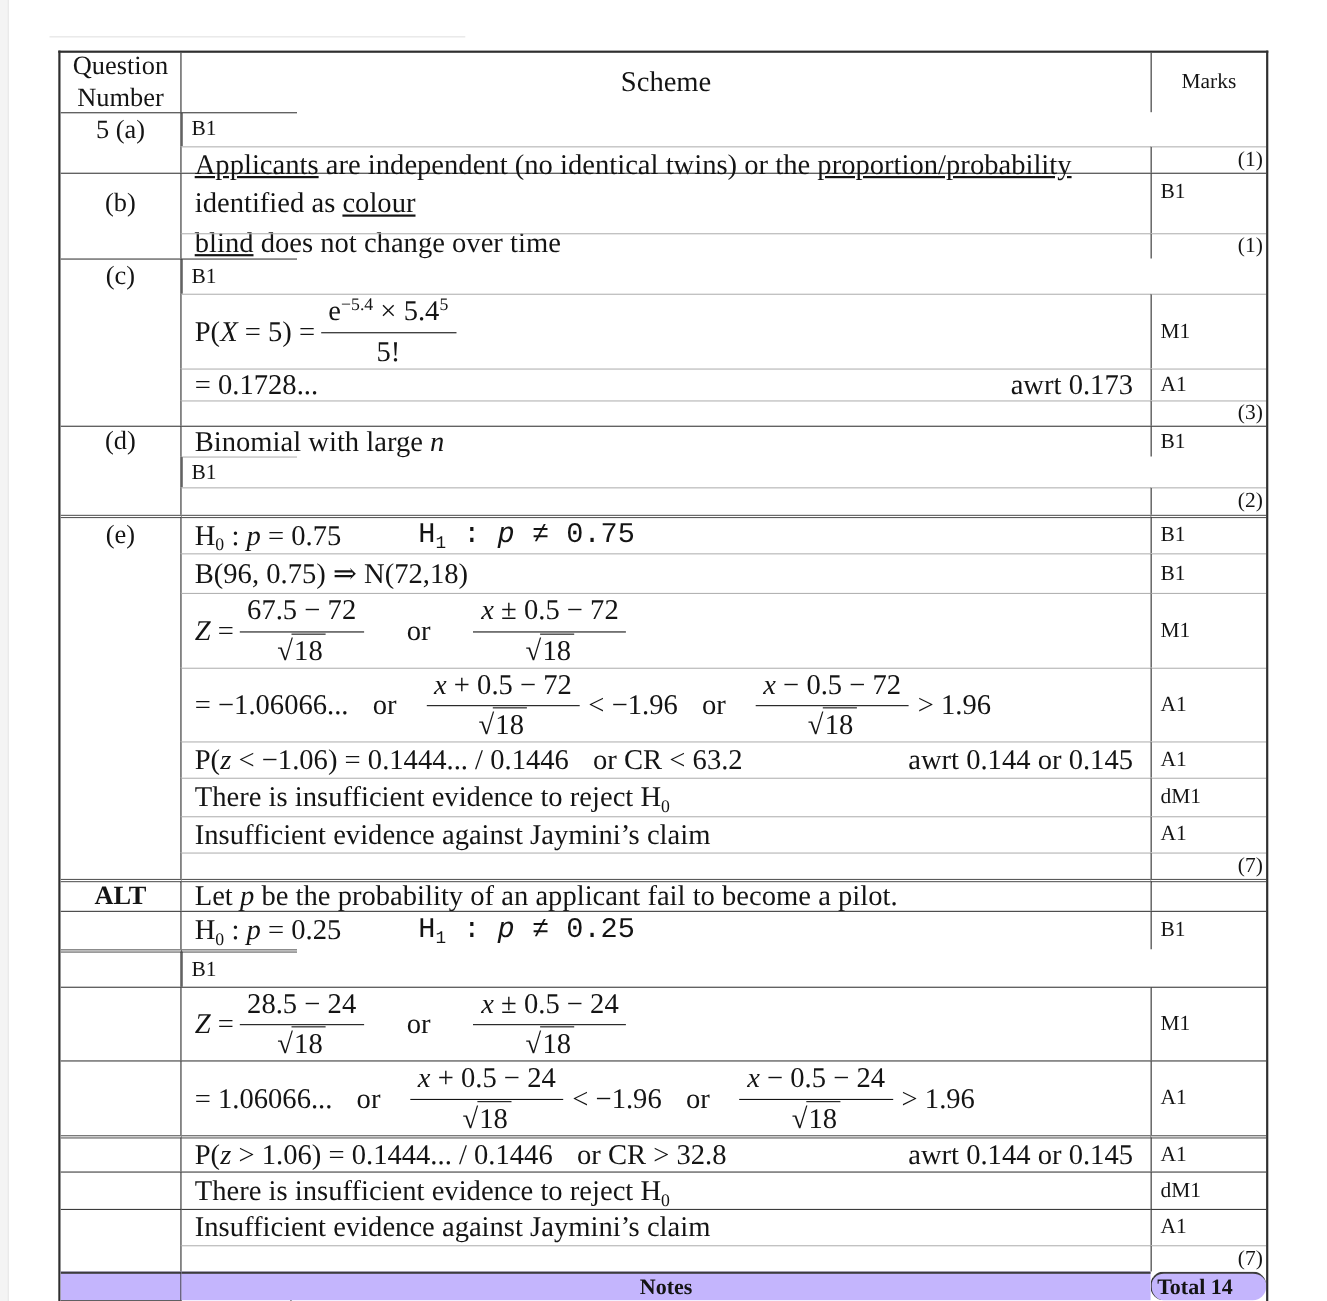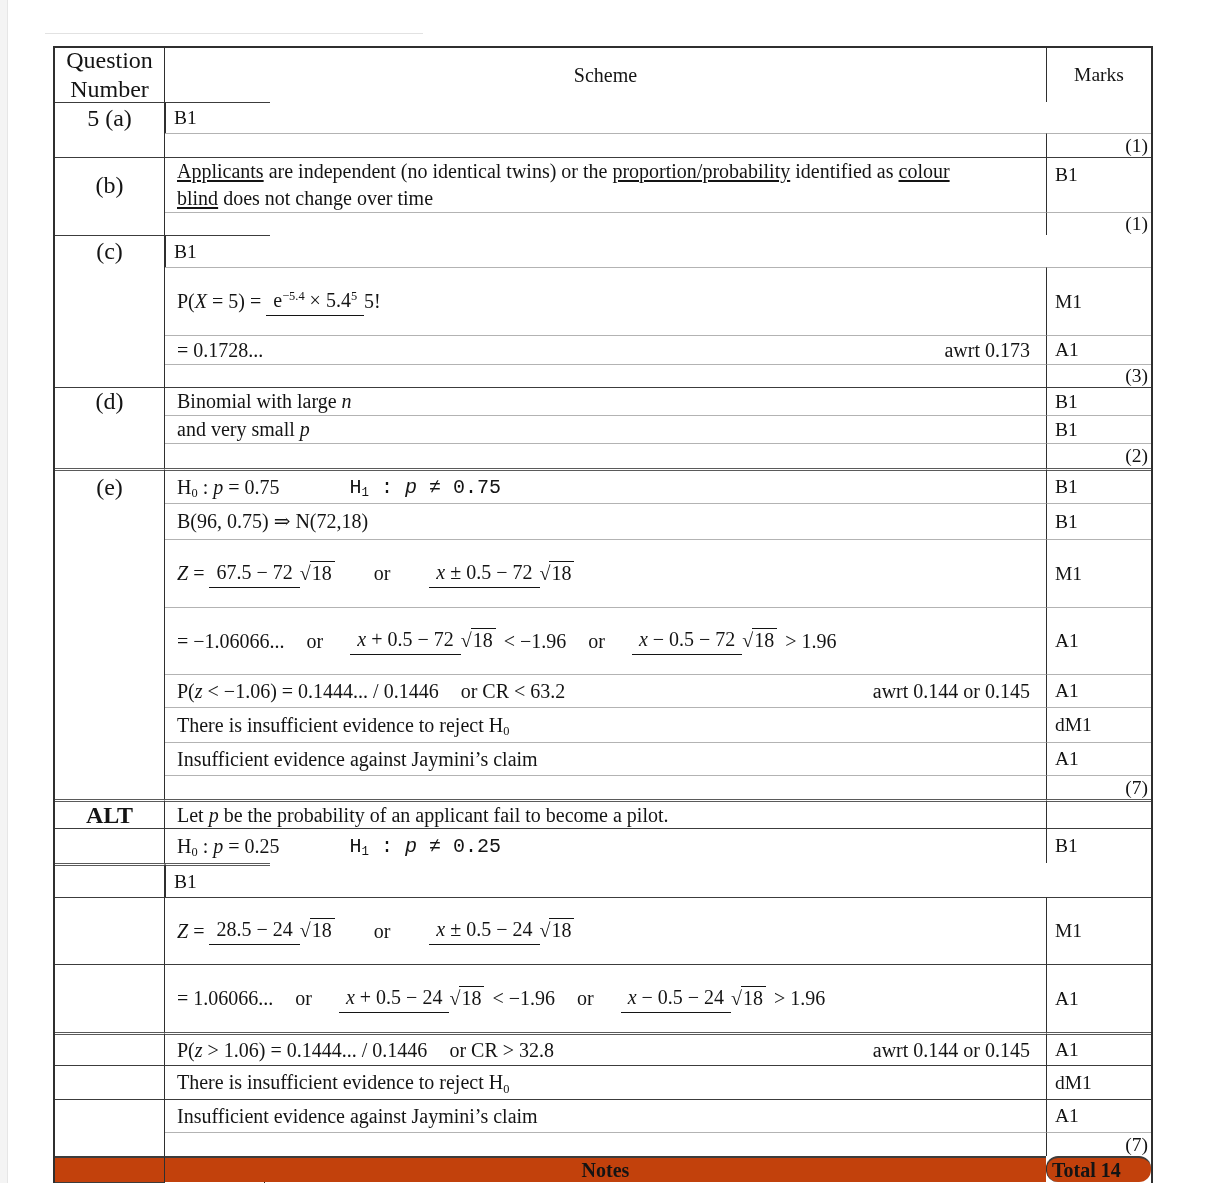--- a/index.html
+++ b/index.html
@@ -16,55 +16,55 @@
   .artifact-line { position:absolute; left:45px; top:33px; width:378px; height:1px; background:#e2e2e2; }
 
   .tbl { position:absolute; left:53px; top:46px; width:1100px; height:1137px;
     border:2px solid #2f2f2f; border-bottom:none; background:#fff; overflow:hidden; }
 
   .row { display:flex; width:100%; }
   .qc { flex:0 0 110px; width:110px; border-right:1px solid #2f2f2f;
     display:flex; align-items:center; justify-content:center; text-align:center;
     font-size:24px; line-height:1.2; }
   .sc { flex:1 1 auto; min-width:0; display:flex; align-items:center;
-    padding-left:12px; padding-right:8px; font-size:20px; line-height:1.35; }
+    padding-left:12px; padding-right:8px; font-size:26px; line-height:1.35; }
   .mc { flex:0 0 105px; width:105px; border-left:1px solid #2f2f2f;
     display:flex; align-items:center; padding-left:8px; font-size:19.5px; }
 
   .hdr .qc, .hdr .sc, .hdr .mc { justify-content:center; padding:0; }
 
   
   .bt-sub .sc, .bt-sub .mc { border-top:1px solid #b3b3b3; }
   .bt-sec .qc, .bt-sec .sc, .bt-sec .mc { border-top:1px solid #3c3c3c; }
   .bt-sec2 .qc, .bt-sec2 .sc, .bt-sec2 .mc { border-top:2px solid #3c3c3c; }
   .bt-heavy .qc, .bt-heavy .sc, .bt-heavy .mc { border-top:3px double #5a5a5a; }
 
   .mc.tally { justify-content:flex-end; padding:0 3px 0 0; }
   .mc.top { align-items:flex-start; padding-top:6px; }
   .note { margin-left:auto; padding-right:8px; white-space:nowrap; }
   .gap { margin-left:70px;font-family:Liberation Mono, monospace; }
   .orw  { margin:0 34px; }
   .orw2 { margin:0 22px; }
   .cmp  { margin-left:3px; }
 
-  .frac { display:inline-flex; text-align:center;
+  .frac { display:inline-flex; flex-direction:column; text-align:center;
     margin:0 5px; line-height:1.25; }
   .fr-num { border-bottom:1.4px solid #141414; padding:0 7px 2px; white-space:nowrap; }
   .fr-den { padding-top:1px; white-space:nowrap; }
 
   .ol { display:inline-block; border-top:1.4px solid #141414;
     padding:0 3px 0 2px; margin-left:-1px; line-height:1.15; }
   .ul { text-decoration:underline; text-underline-offset:2px;text-align:center; }
 
   sup, sub { font-size:0.62em; line-height:0; vertical-align:baseline; position:relative; }
   sup { top:-0.55em; }
   sub { top:0.3em; }
 
   .qc.bold { font-weight:bold; }
-  .notesrow .qc, .notesrow .sc, .notesrow .mc { background:#c2410c; font-weight:bold; }
+  .notesrow .qc, .notesrow .sc, .notesrow .mc { background:#c4b5fd; font-weight:bold; }
   .notesrow .sc { justify-content:center; padding:0; font-size:20px; }
   .notesrow .mc { padding-left:5px; font-size:20px;border-radius:12px; }
 
   .pc2 { flex:0 0 100px; width:100px; border-right:1px solid #2f2f2f; }
   .pcr { flex:1 1 auto; }
 </style>
 </head>
 <body>
 
 <div>
@@ -151,23 +151,20 @@
       <div class="qc">(d)</div>
       <div class="sc">
           <span>Binomial with large <i>n</i></span>
         </div>
       <div class="mc">
           <span>B1</span>
         </div>
     </div>
     <div class="row bt-sub" style="height:28px">
       <div class="qc"></div>
-      <div class="sc">
-          <span>and very small <i>p</i></span>
-        </div>
       <div class="mc">
           <span>B1</span>
         </div>
     </div>
     <div class="row bt-sub" style="height:25px">
       <div class="qc"></div>
       <div class="sc"></div>
       <div class="mc tally">
           <span>(2)</span>
         </div>

